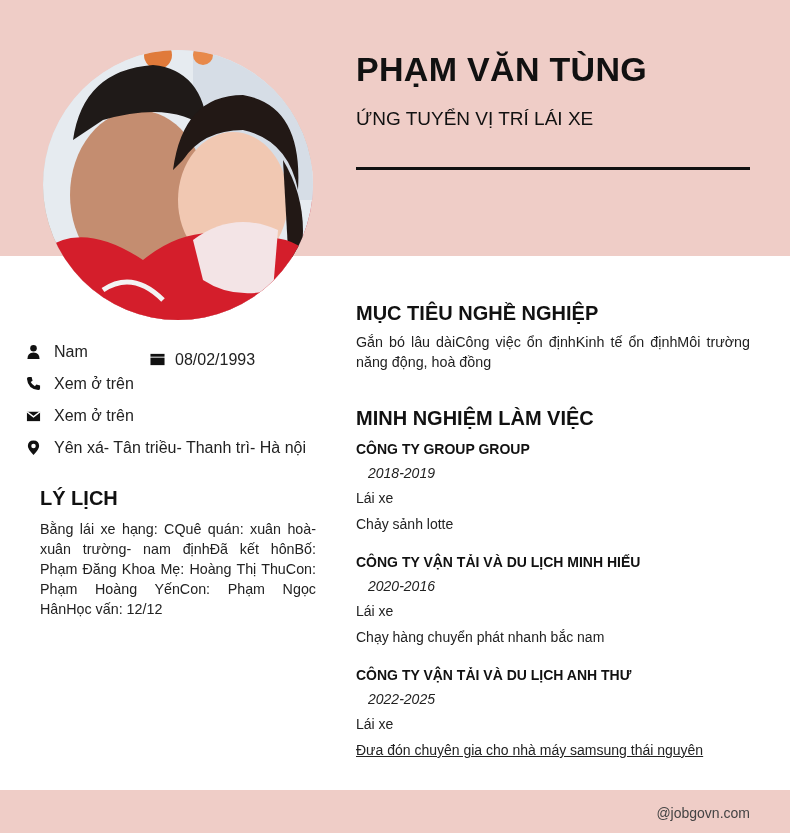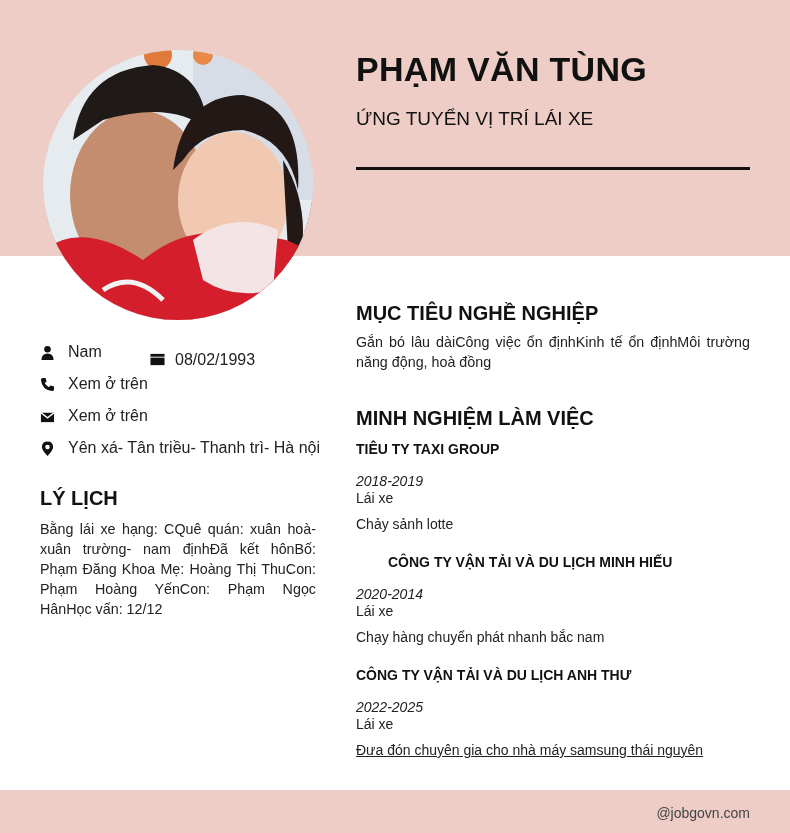--- a/index.html
+++ b/index.html
@@ -10,31 +10,31 @@
   .footer-band { position: absolute; left: 0; top: 790px; width: 790px; height: 43px; background: #efcdc7; }
 
   .avatar { position: absolute; left: 43px; top: 50px; width: 270px; height: 270px; border-radius: 50%; overflow: hidden;
     background: linear-gradient(160deg, #e9eef3 0%, #cfd8e0 30%, #c59a82 45%, #b98068 55%, #e8e2e6 60%, #d41e2b 70%, #c9141f 100%); }
   .avatar svg { width: 100%; height: 100%; display: block; }
 
   .name { position: absolute; left: 356px; top: 50px; font-size: 34px; font-weight: 700; letter-spacing: 0.3px; color: #111; }
   .position { position: absolute; left: 356px; top: 108px; font-size: 19px; font-weight: 400; color: #111; }
   .header-rule { position: absolute; left: 356px; top: 167px; width: 394px; height: 3px; background: #111; }
 
-  .contact { position: absolute; left: 40px; font-size: 16px; color: #222; display: flex; align-items: center; }
+  .contact { position: absolute; left: 26px; font-size: 16px; color: #222; display: flex; align-items: flex-start; }
   .contact .ico { width: 15px; height: 16px; display: inline-flex; align-items: center; justify-content: center; margin-right: 13px; }
   .contact .ico svg { width: 15px; height: 15px; }
   .dob { position: absolute; left: 150px; top: 343px; font-size: 16px; color: #222; display: flex; align-items: flex-start; margin-top: 8px; }
   .dob .ico { width: 15px; height: 16px; display: inline-flex; align-items: center; margin-right: 10px; }
 
   .section-title { position: absolute; font-size: 20px; font-weight: 700; color: #111; }
   .para { position: absolute; font-size: 14.3px; line-height: 20px; color: #222; text-align: justify; }
 
   .job-company { position: absolute; left: 356px; font-size: 14px; font-weight: 700; color: #111; }
-  .job-period { position: absolute; left: 356px; font-size: 14px; font-style: italic; color: #222; margin-top: 8px; }
+  .job-period { position: absolute; left: 368px; font-size: 14px; font-style: italic; color: #222; }
   .job-line { position: absolute; left: 356px; font-size: 14px; color: #222; }
 
   .watermark { position: absolute; right: 40px; top: 805px; font-family: Liberation Sans, sans-serif; font-size: 14px; color: #444; }
 </style>
 </head>
 <body>
 
 <div class="header-band"></div>
 <div class="footer-band"></div>
 
@@ -105,27 +105,27 @@
 </div>
 
 <div class="section-title" style="left:40px; top:487px;">LÝ LỊCH</div>
 <div class="para" style="left:40px; top:519px; width:276px;">Bằng lái xe hạng: CQuê quán: xuân hoà- xuân trường- nam địnhĐã kết hônBố: Phạm Đăng Khoa Mẹ: Hoàng Thị ThuCon: Phạm Hoàng YếnCon: Phạm Ngọc HânHọc vấn: 12/12</div>
 
 <div class="section-title" style="left:356px; top:302px;">MỤC TIÊU NGHỀ NGHIỆP</div>
 <div class="para" style="left:356px; top:332px; width:394px;">Gắn bó lâu dàiCông việc ổn địnhKinh tế ổn địnhMôi trường năng động, hoà đồng</div>
 
 <div class="section-title" style="left:356px; top:407px;">MINH NGHIỆM LÀM VIỆC</div>
 
-<div class="job-company" style="top:441px;">TIÊU TY TAXI GROUP</div>
+<div class="job-company" style="top:441px;">CÔNG TY GROUP GROUP</div>
 <div class="job-period" style="top:465px;">2018-2019</div>
 <div class="job-line" style="top:490px;">Lái xe</div>
 <div class="job-line" style="top:516px;">Chảy sảnh lotte</div>
 
-<div class="job-company" style="top:554px;margin-left:32px;">CÔNG TY VẬN TẢI VÀ DU LỊCH MINH HIẾU</div>
-<div class="job-period" style="top:578px;">2020-2014</div>
+<div class="job-company" style="top:554px;">CÔNG TY VẬN TẢI VÀ DU LỊCH MINH HIẾU</div>
+<div class="job-period" style="top:578px;">2020-2016</div>
 <div class="job-line" style="top:603px;">Lái xe</div>
 <div class="job-line" style="top:629px;">Chạy hàng chuyển phát nhanh bắc nam</div>
 
 <div class="job-company" style="top:667px;">CÔNG TY VẬN TẢI VÀ DU LỊCH ANH THƯ</div>
 <div class="job-period" style="top:691px;">2022-2025</div>
 <div class="job-line" style="top:716px;">Lái xe</div>
 <div class="job-line" style="top:742px;text-decoration:underline;">Đưa đón chuyên gia cho nhà máy samsung thái nguyên</div>
 
 <div class="watermark">@jobgovn.com</div>
 

